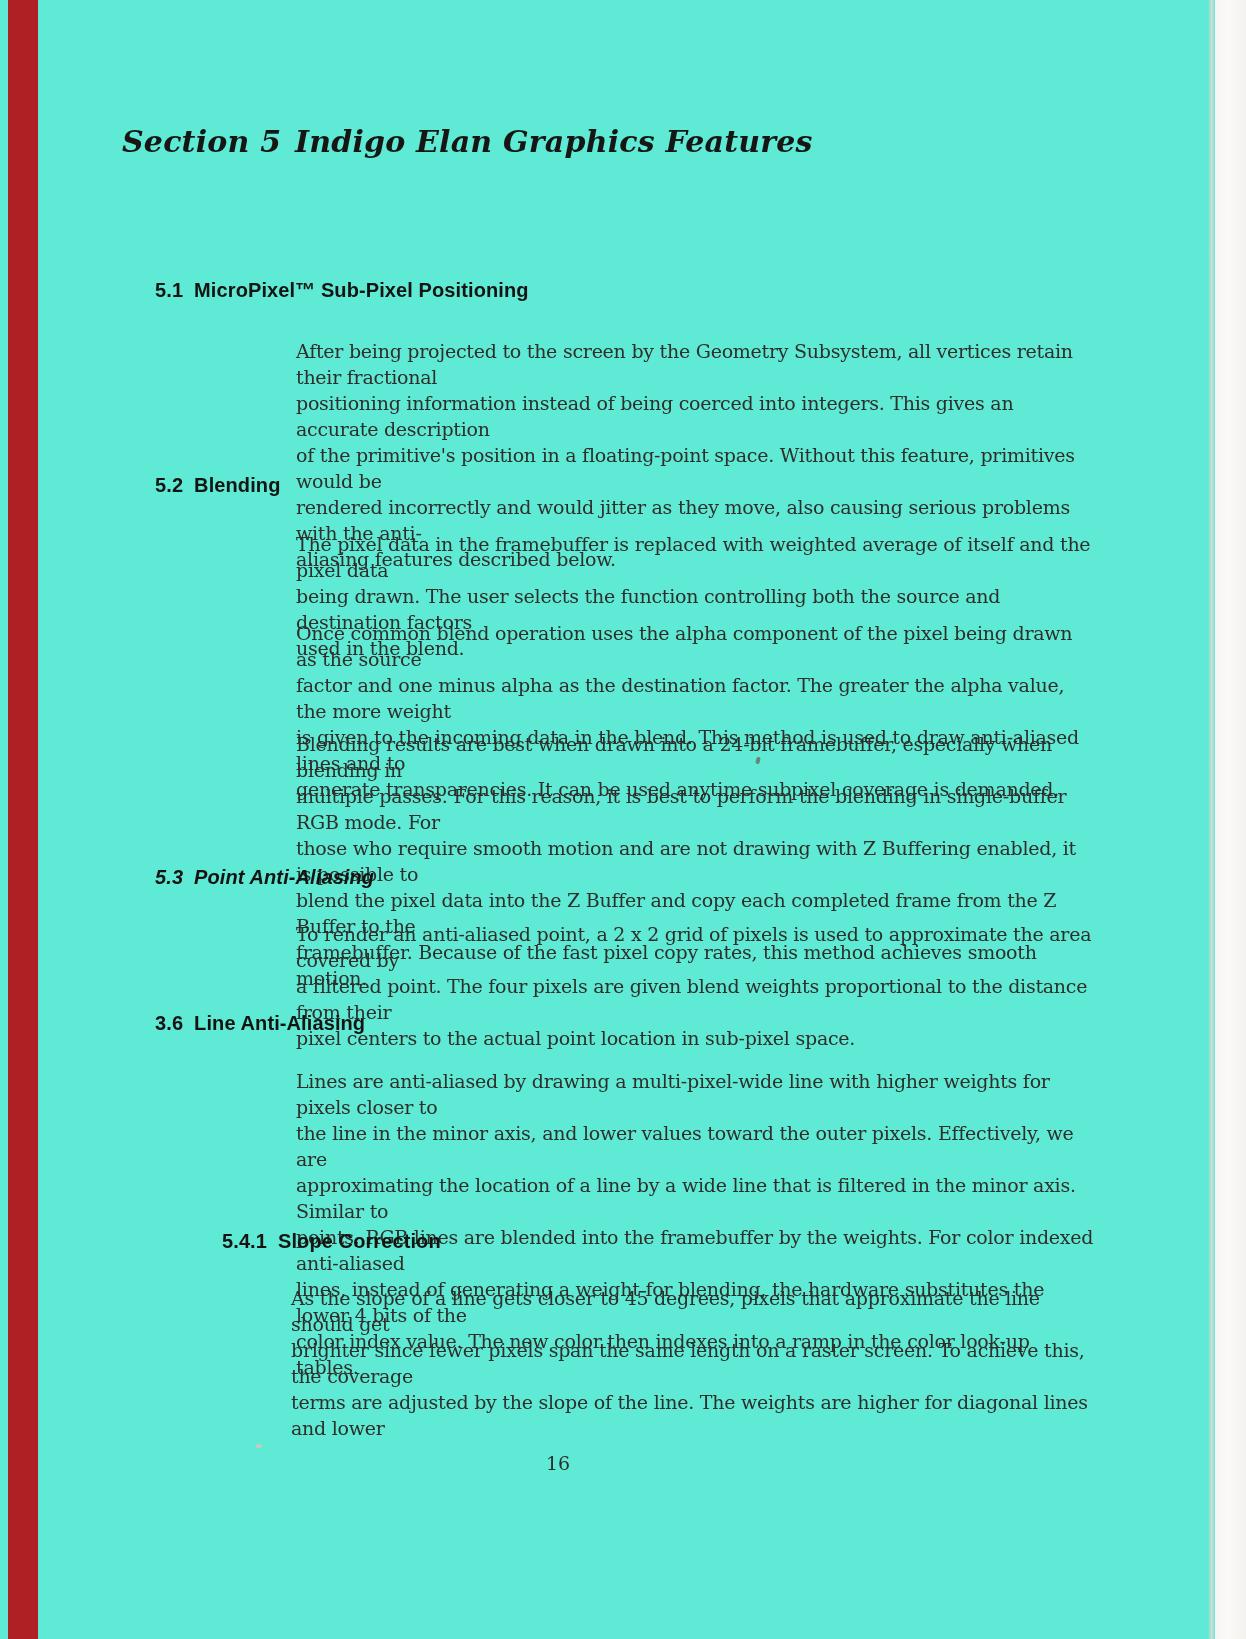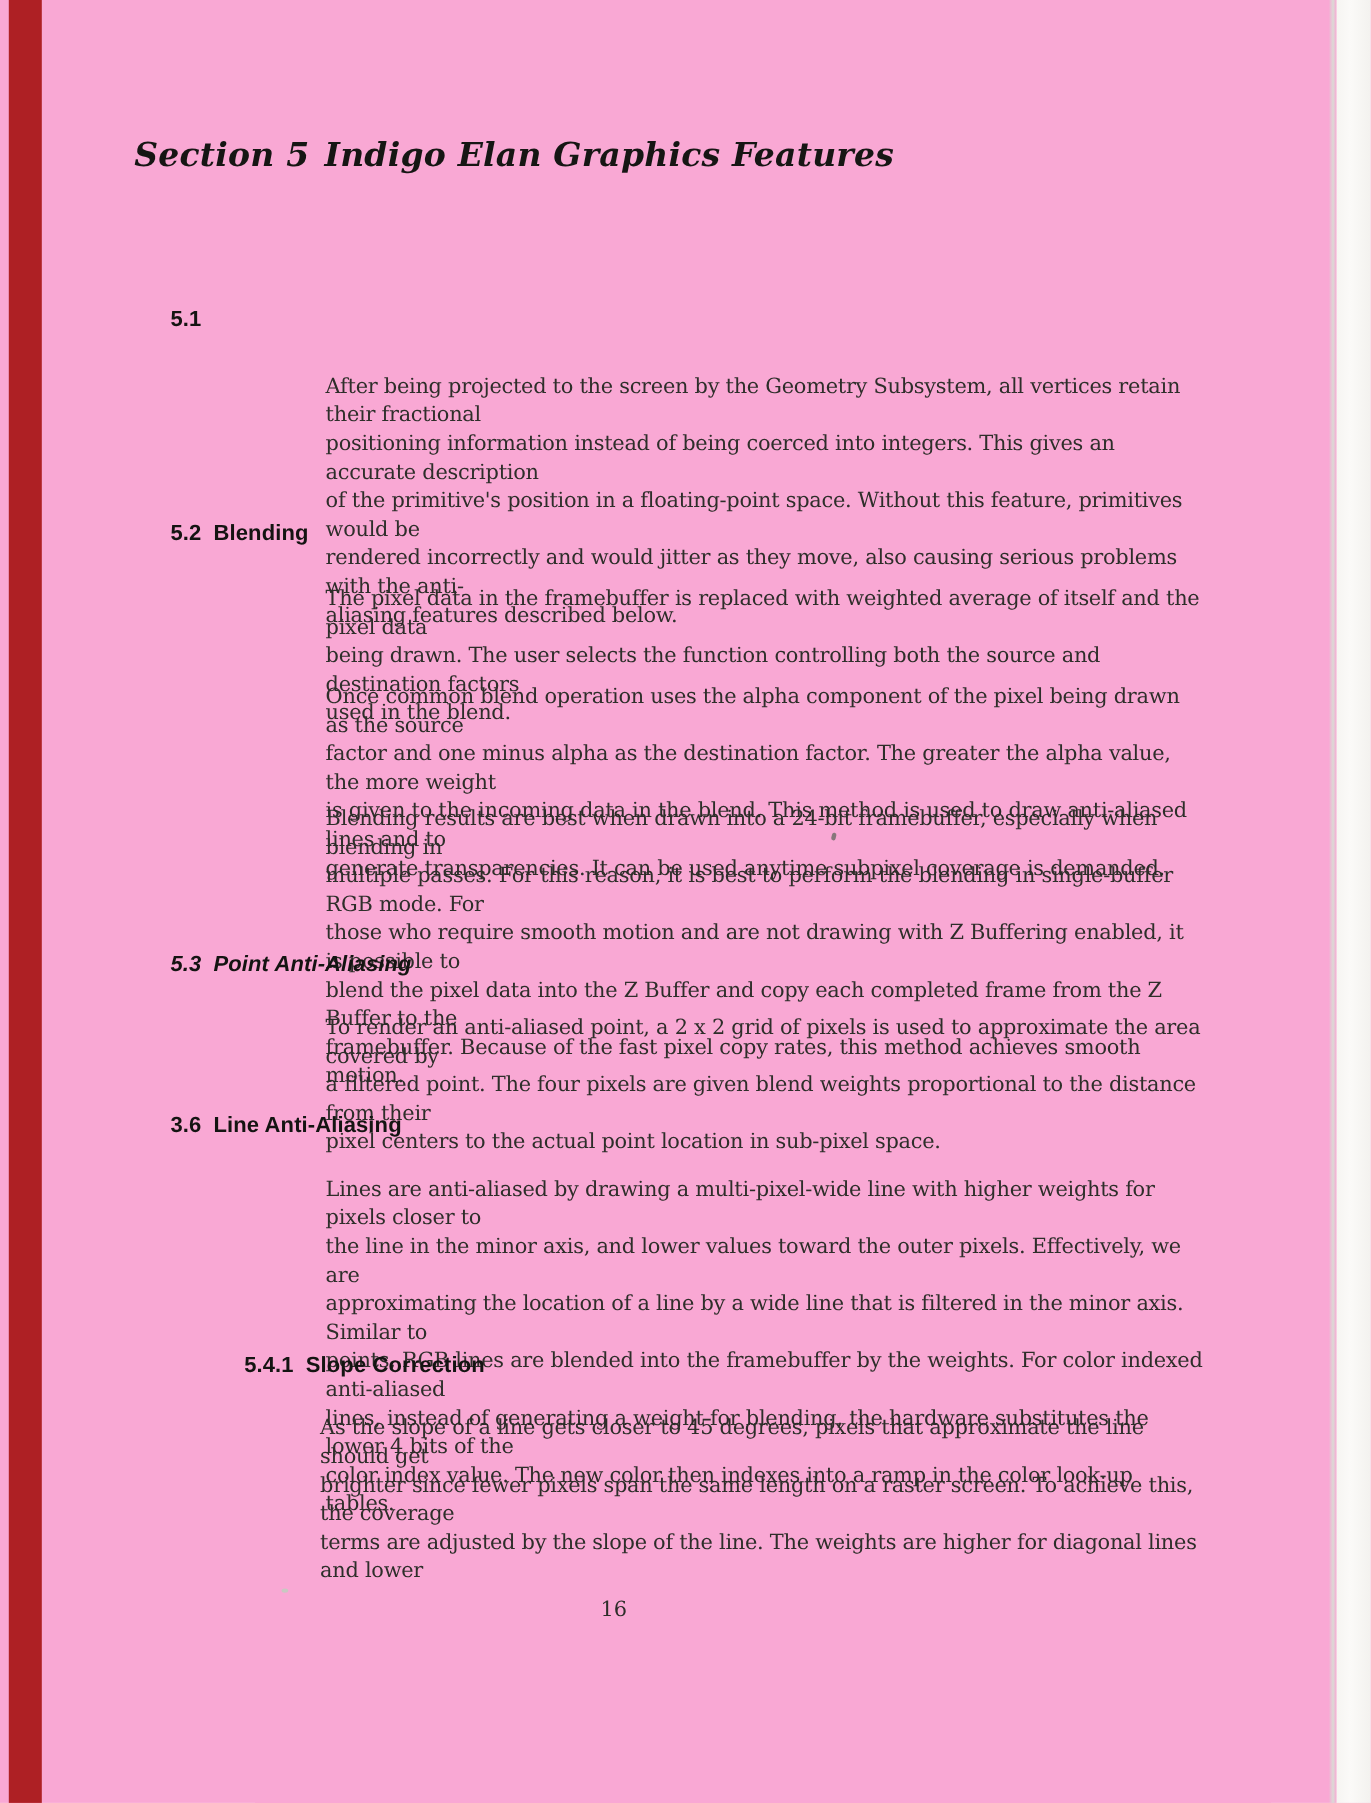--- a/index.html
+++ b/index.html
@@ -7,21 +7,21 @@
     padding: 0;
     width: 1246px;
     height: 1639px;
     background: #fdfdfb;
     overflow: hidden;
   }
   .page {
     position: relative;
     width: 1246px;
     height: 1639px;
-    background: #f9a8d4;
+    background: #5eead4;
     font-family: "DejaVu Serif", serif;
     color: #2b2b28;
   }
   
   .red-stripe {
     position: absolute;
     left: 8px;
     top: 0;
     width: 30px;
     height: 1639px;
@@ -137,20 +137,21 @@
   <div class="edge-line"></div>
   <div class="edge-band"></div>
 
   <div class="doc-title">
     <span class="label-text">Section 5</span>
     <span class="title-text">Indigo Elan Graphics Features</span>
   </div>
 
   <div class="heading h-51">
     <span>5.1</span>
+    <span>MicroPixel™ Sub-Pixel Positioning</span>
   </div>
   <div class="para p-51">After being projected to the screen by the Geometry Subsystem, all vertices retain their fractional
 positioning information instead of being coerced into integers. This gives an accurate description
 of the primitive's position in a floating-point space. Without this feature, primitives would be
 rendered incorrectly and would jitter as they move, also causing serious problems with the anti-
 aliasing features described below.</div>
 
   <div class="heading h-52">
     <span>5.2</span>
     <span>Blending</span>

